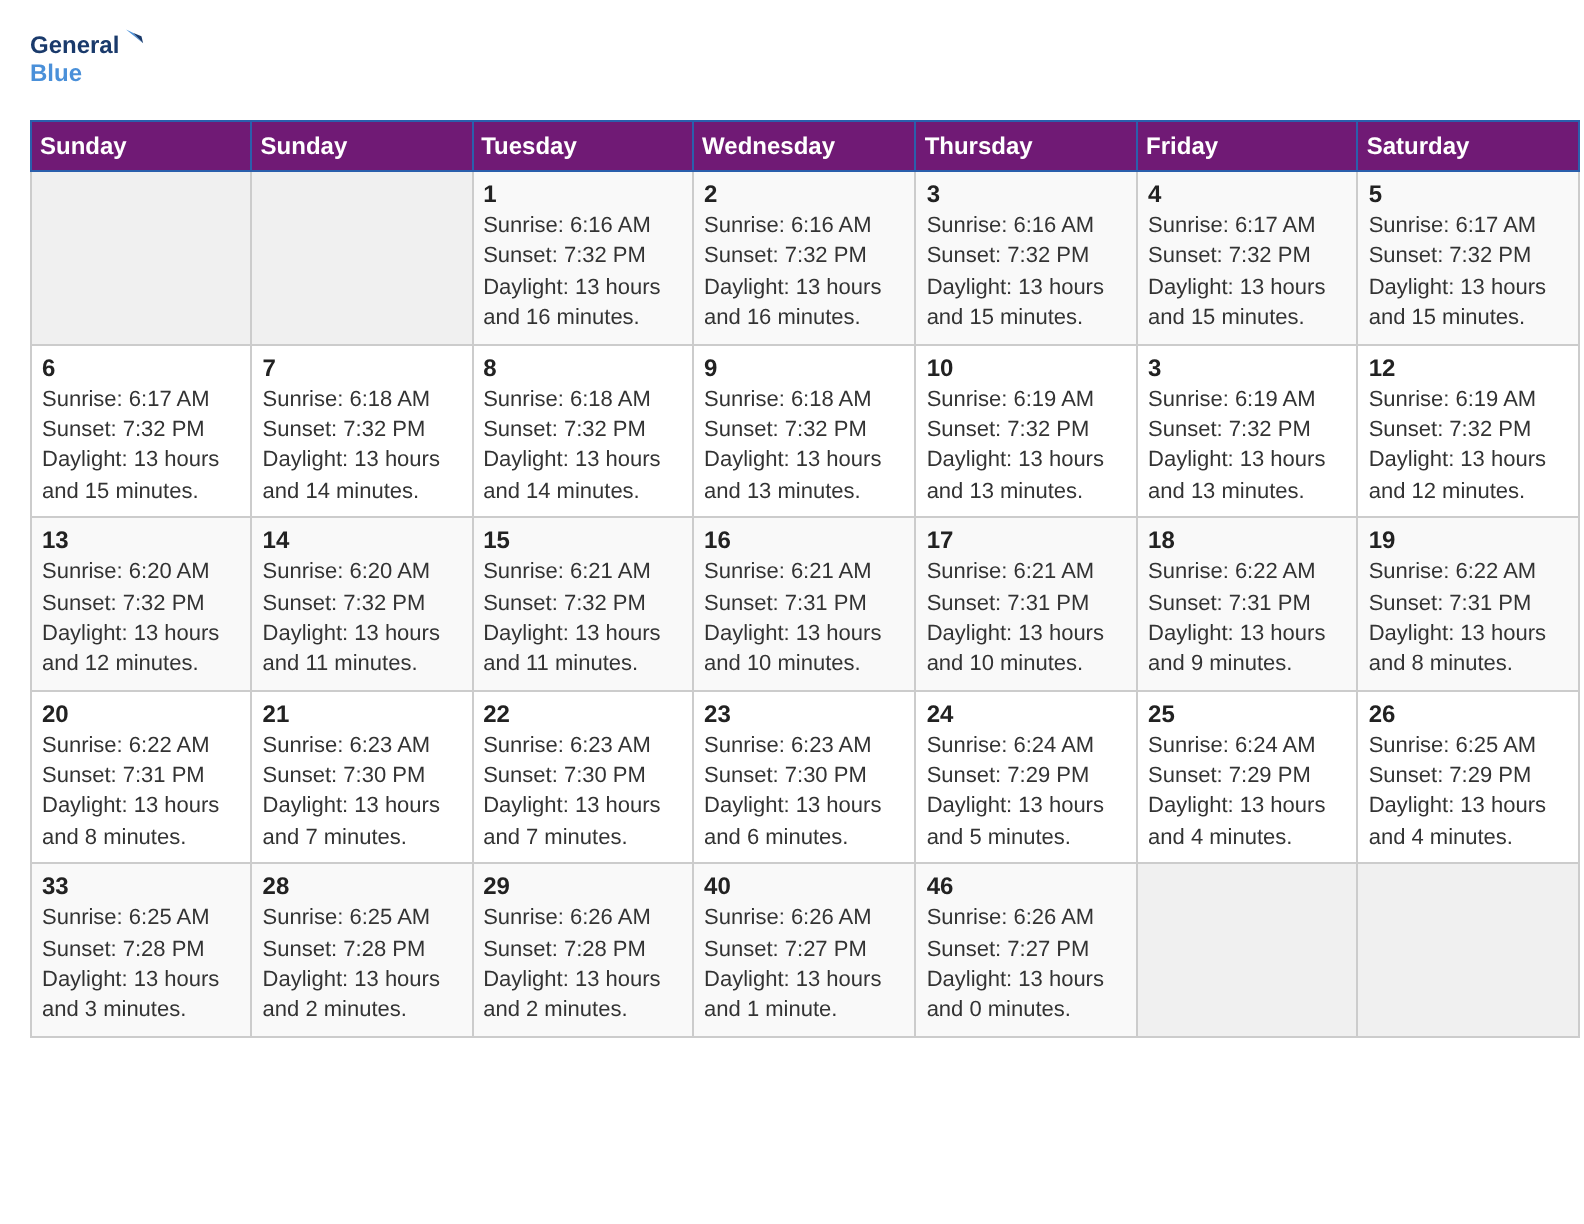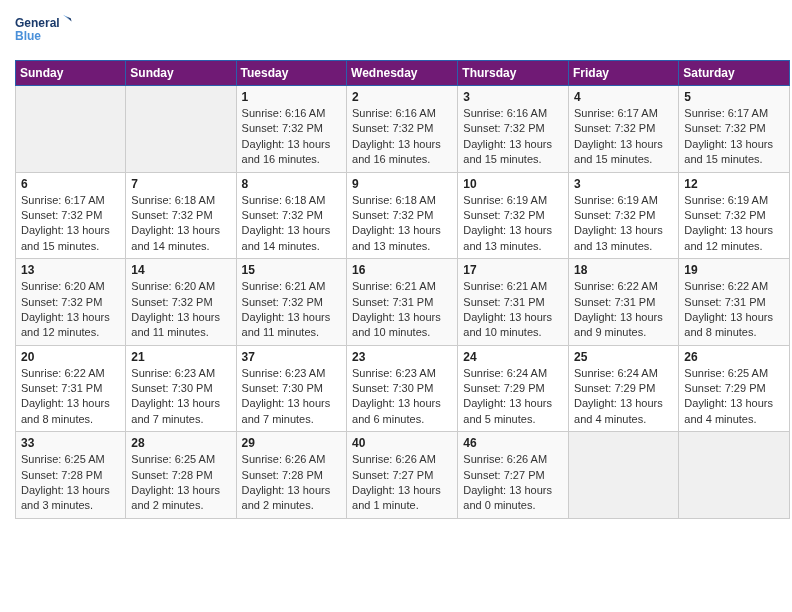--- a/index.html
+++ b/index.html
@@ -261,21 +261,21 @@
 and 8 minutes.</div>
           </td>
           <td>
             <span class="day-number">21</span>
             <div class="day-info" style="white-space: pre-line;">Sunrise: 6:23 AM
 Sunset: 7:30 PM
 Daylight: 13 hours
 and 7 minutes.</div>
           </td>
           <td>
-            <span class="day-number">37</span>
+            <span class="day-number">22</span>
             <div class="day-info" style="white-space: pre-line;">Sunrise: 6:23 AM
 Sunset: 7:30 PM
 Daylight: 13 hours
 and 7 minutes.</div>
           </td>
           <td>
             <span class="day-number">23</span>
             <div class="day-info" style="white-space: pre-line;">Sunrise: 6:23 AM
 Sunset: 7:30 PM
 Daylight: 13 hours

